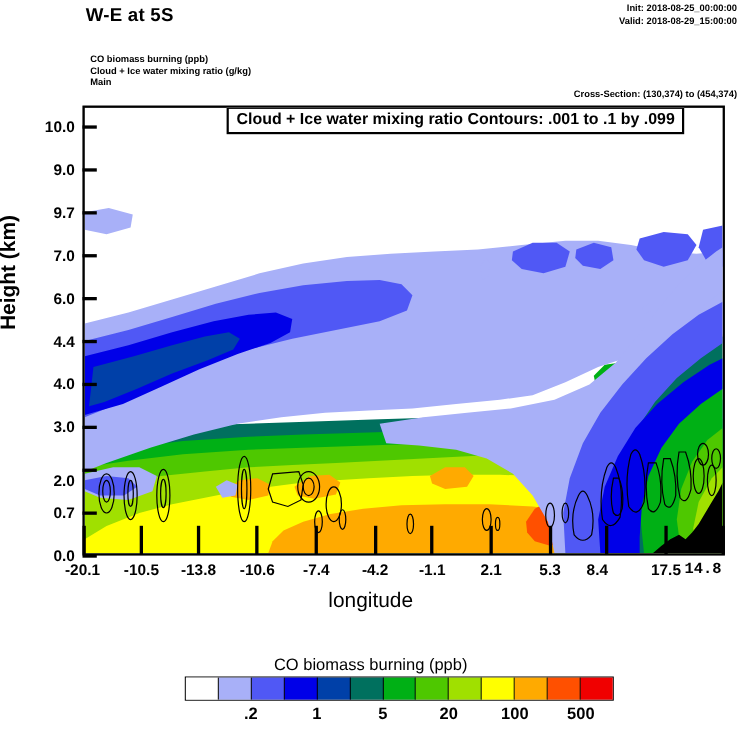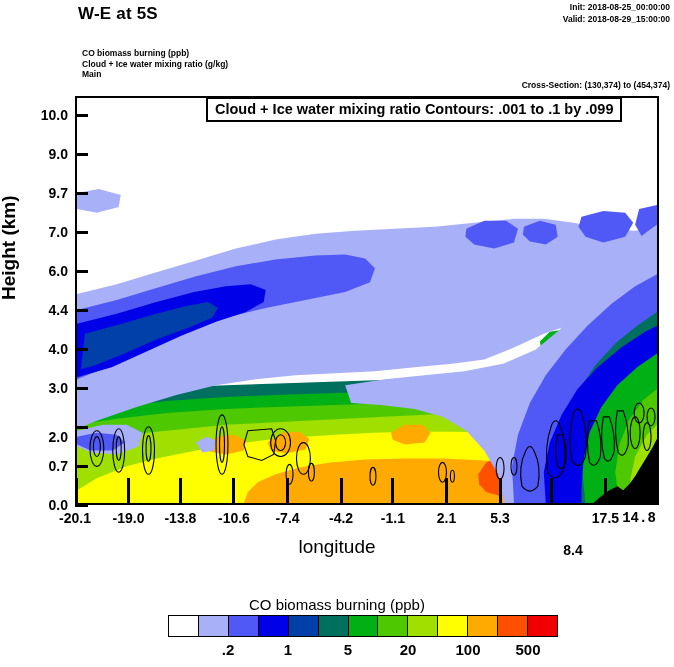--- a/index.html
+++ b/index.html
@@ -192,29 +192,29 @@
     <i style="top: 251.69px;"></i>
     <i style="top: 212.738px;"></i>
     <i style="top: 173.786px;"></i>
     <i style="top: 134.833px;"></i>
     <i style="top: 95.881px;"></i>
     <i style="top: 56.9286px;"></i>
     <i style="top: 17.9762px;"></i>
   </div>
 <div id="xticks">
     <div style="left: 0px;">-20.1</div>
-    <div style="left: 53.5473px;">-19.0</div>
+    <div style="left: 53.5473px;">-10.5</div>
     <div style="left: 105.421px;">-13.8</div>
     <div style="left: 158.968px;">-10.6</div>
     <div style="left: 212.516px;">-7.4</div>
     <div style="left: 266.063px;">-4.2</div>
     <div style="left: 317.937px;">-1.1</div>
     <div style="left: 371.484px;">2.1</div>
     <div style="left: 425.032px;">5.3</div>
-    <div style="left: 498px; margin-top: 32px;">8.4</div>
+    <div style="left: 468px;">8.4</div>
     <div style="left: 530.453px;">17.5</div>
     <div style="left: 564px; font-family: Liberation Mono, monospace;">14.8</div>
   </div>
 <div id="xtickmarks">
     <i style="left: 0px;"></i>
     <i style="left: 52.0473px;"></i>
     <i style="left: 103.921px;"></i>
     <i style="left: 157.468px;"></i>
     <i style="left: 211.016px;"></i>
     <i style="left: 264.563px;"></i>

